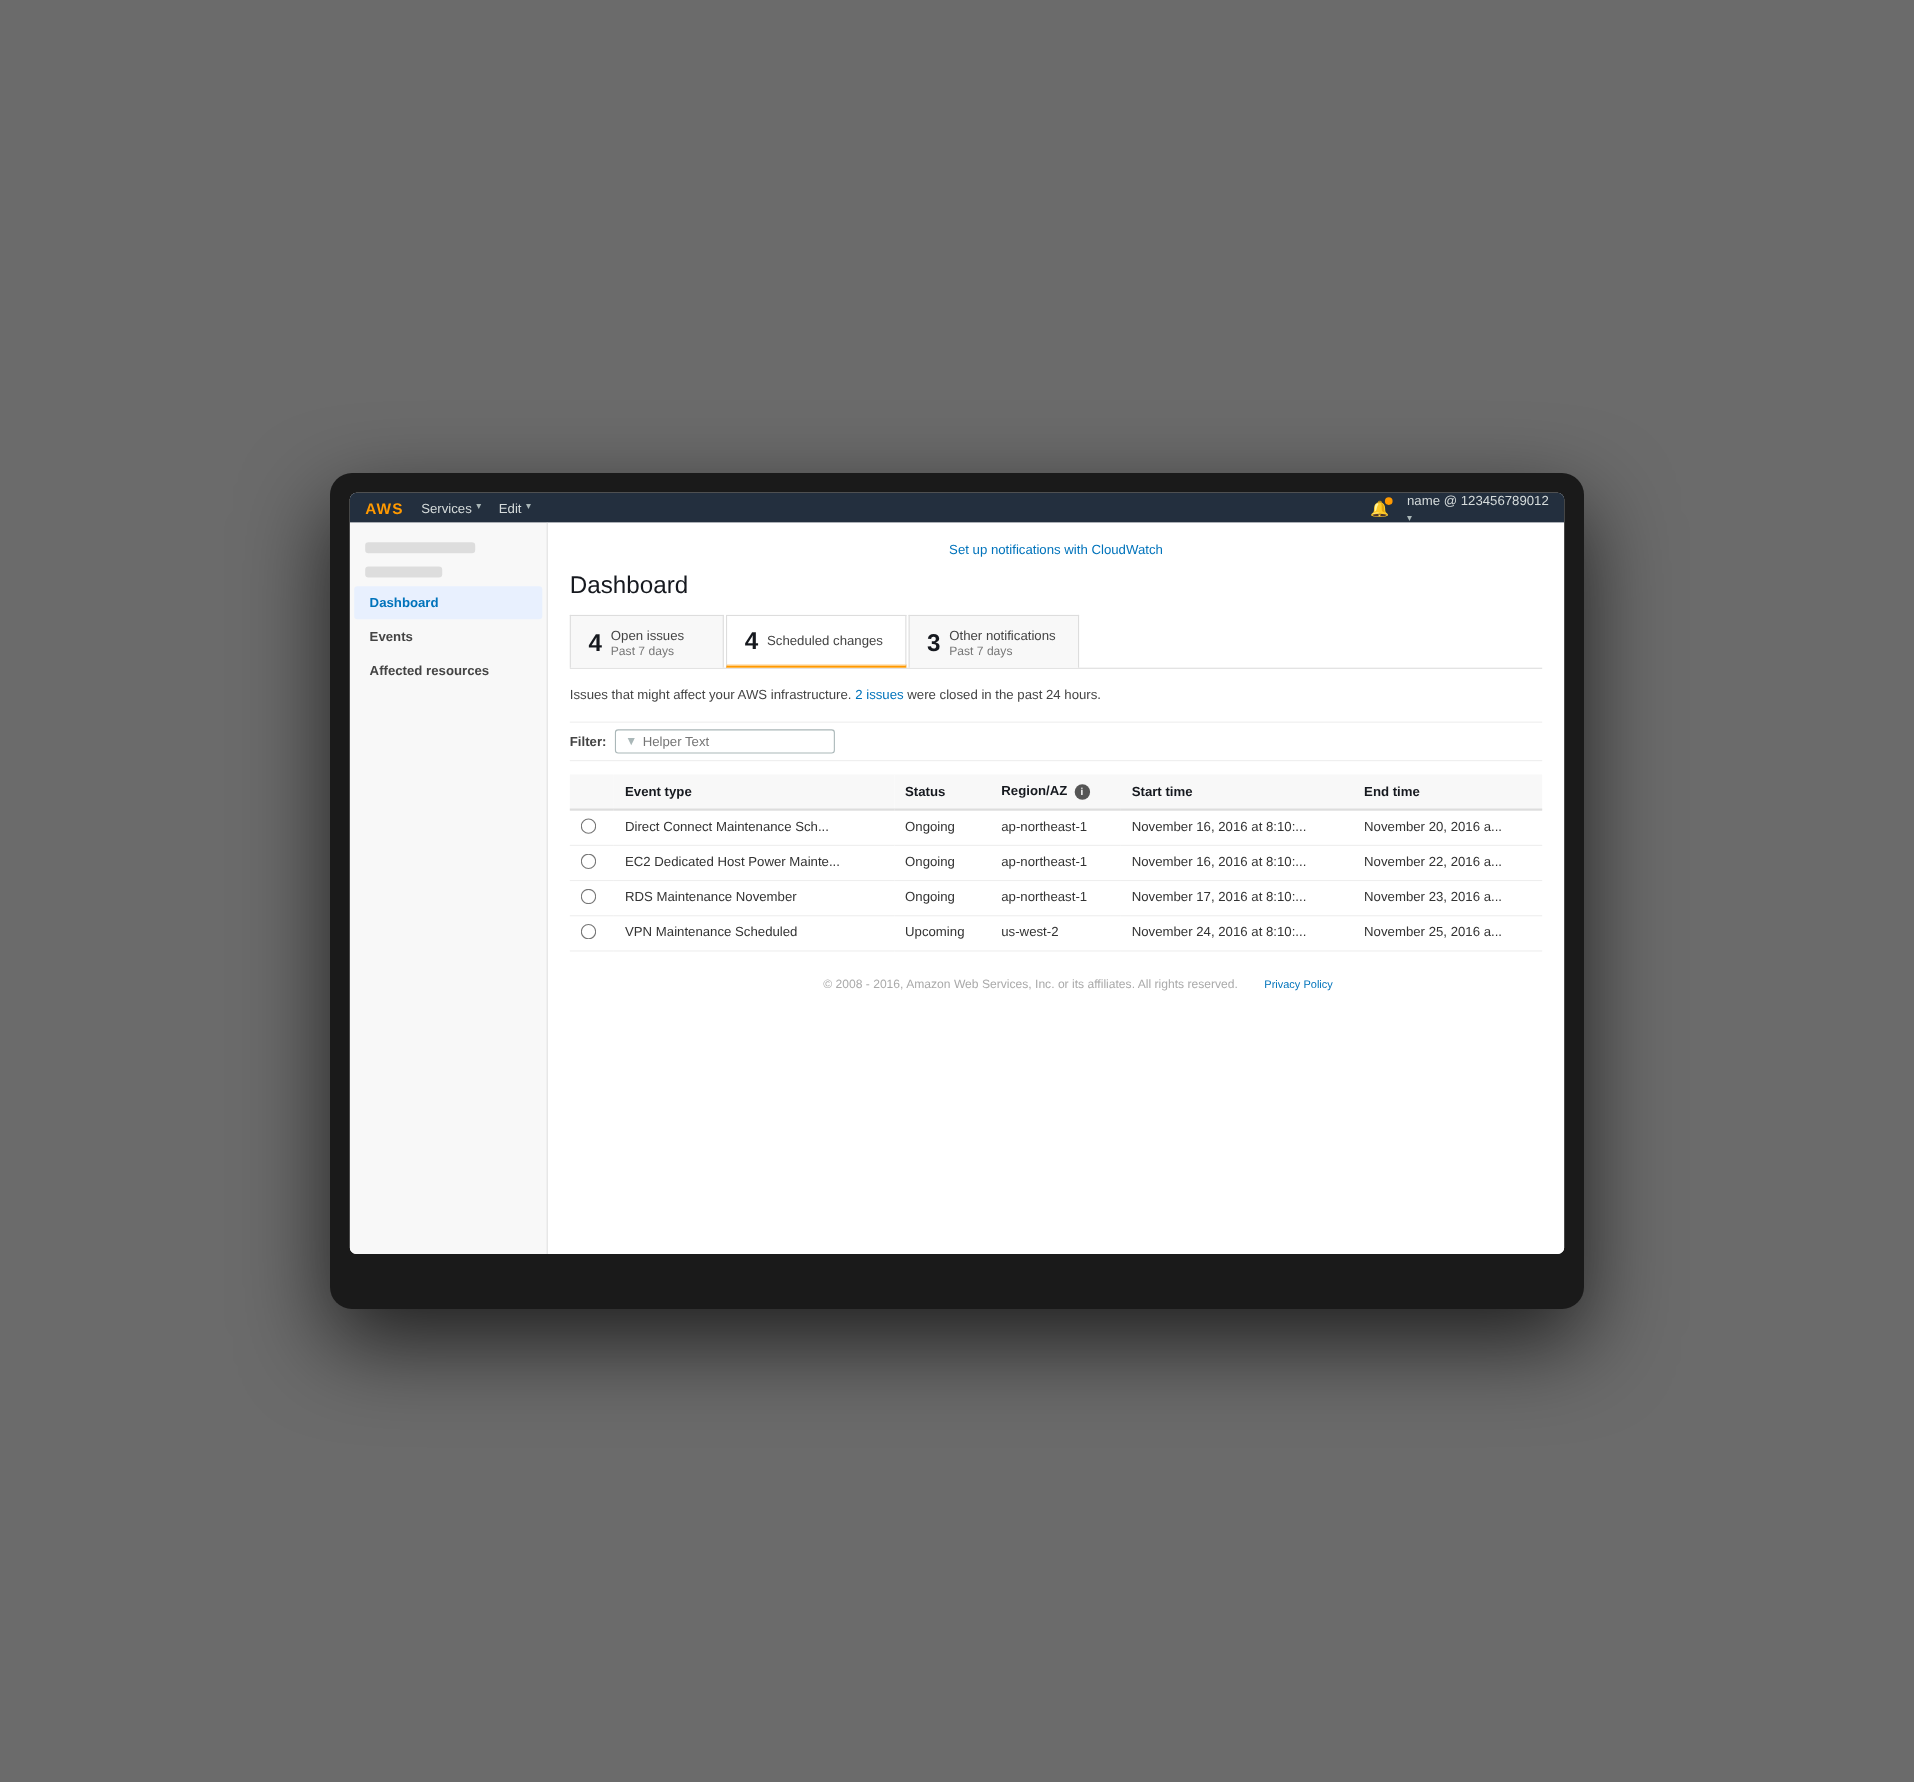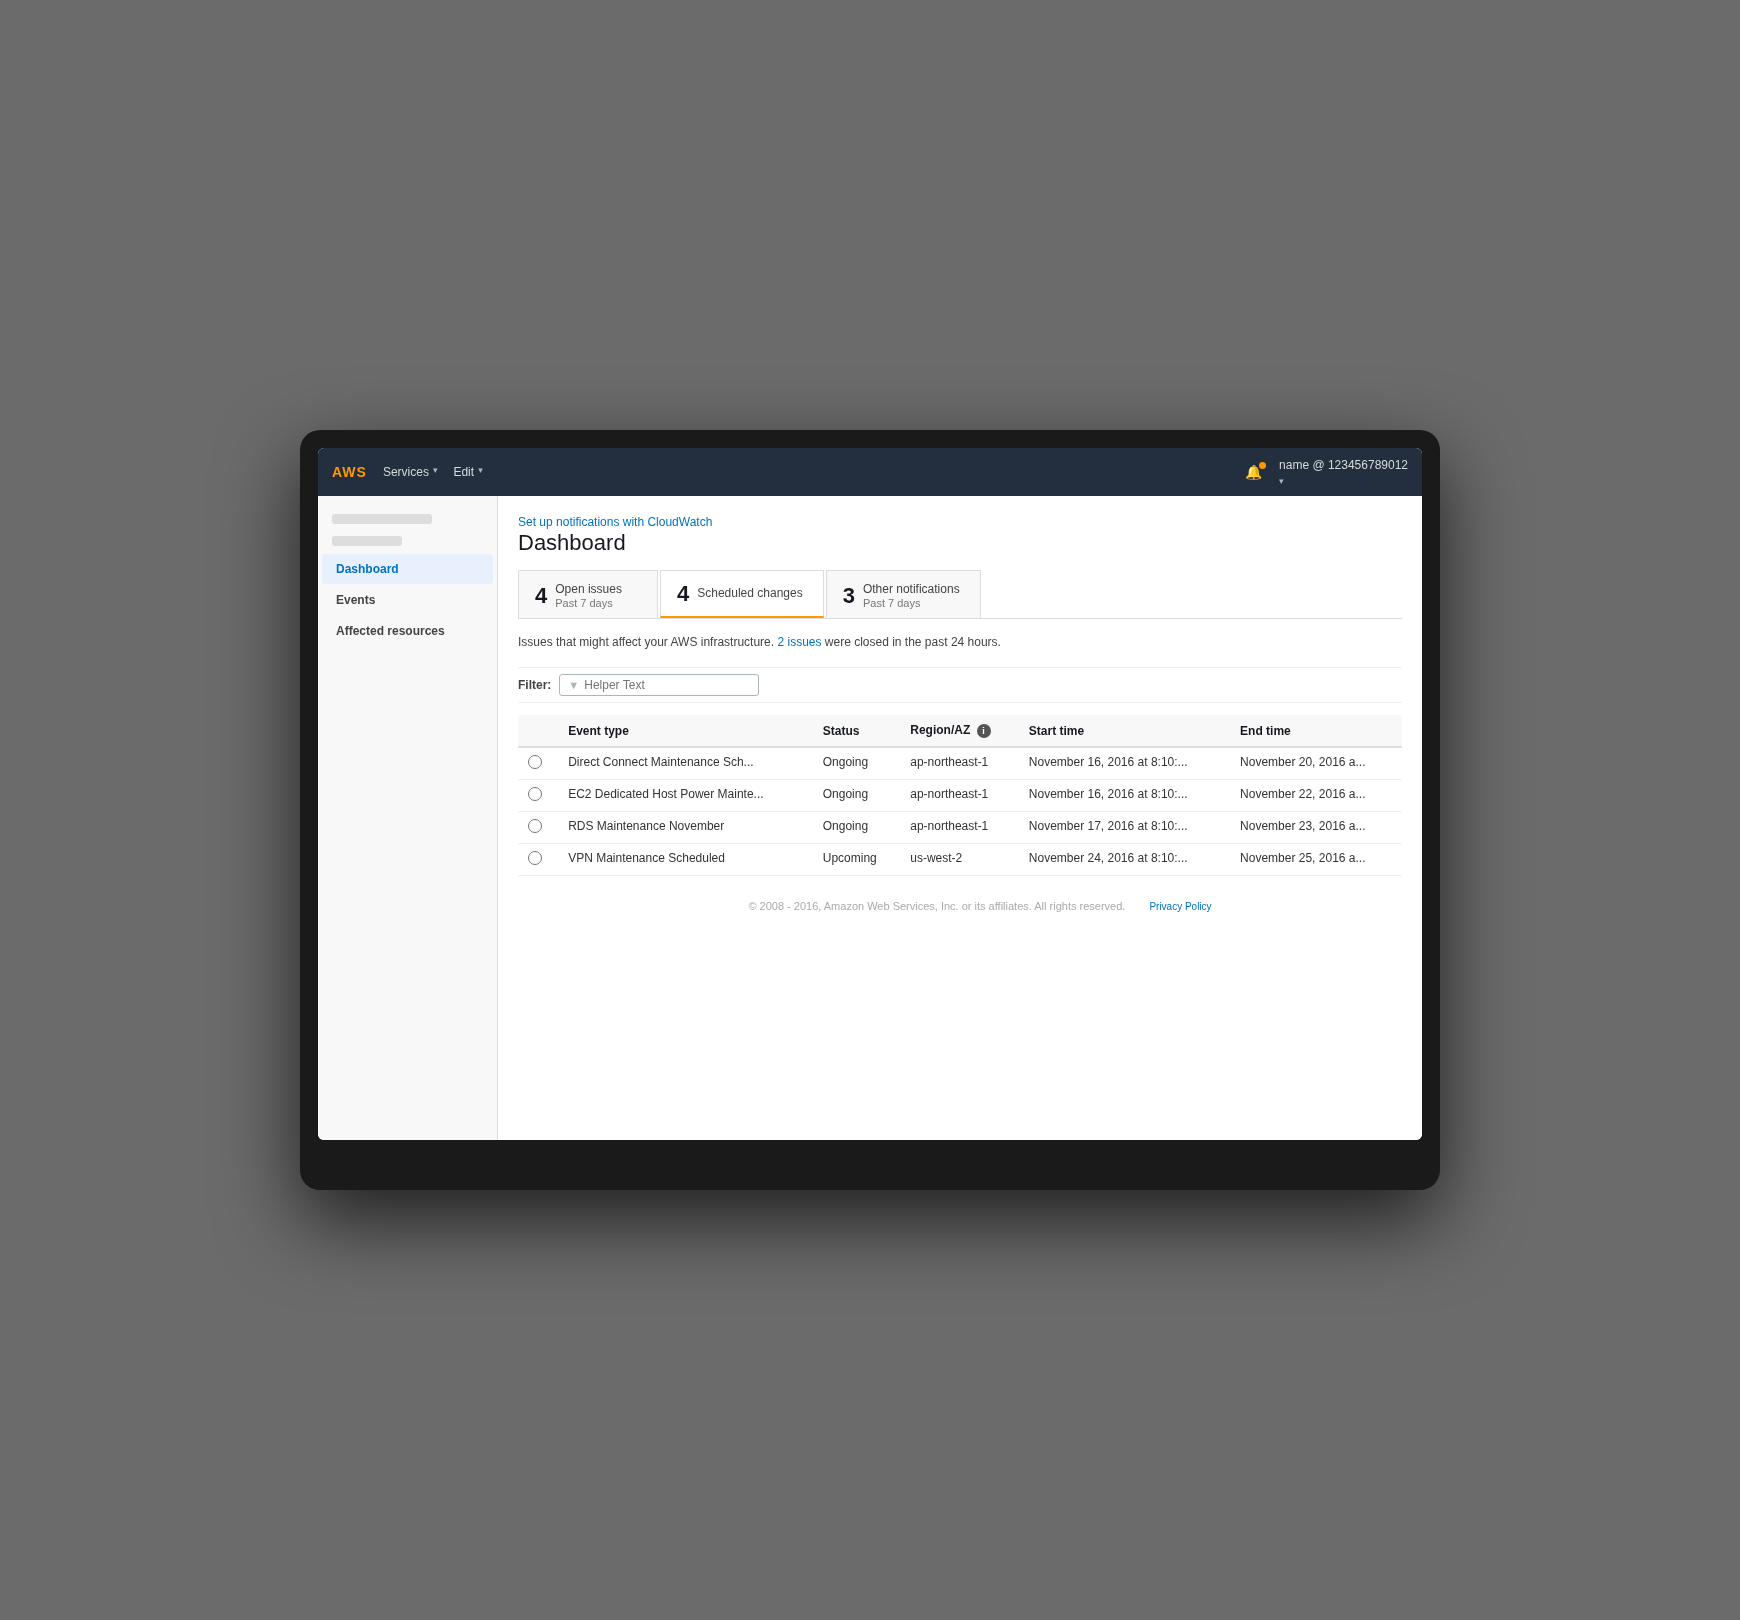--- a/index.html
+++ b/index.html
@@ -28,21 +28,21 @@
       background: #fff;
       border-radius: 6px;
       overflow: hidden;
       display: flex;
       flex-direction: column;
     }
 
     
     .top-nav {
       background: #232f3e;
-      height: 48px;
+      height: 27px;
       display: flex;
       align-items: center;
       justify-content: space-between;
       padding: 0 14px;
       flex-shrink: 0;
     }
 
     .top-nav-left {
       display: flex;
       align-items: center;
@@ -139,21 +139,22 @@
 
     
     .dashboard-area {
       flex: 1;
       overflow: auto;
       padding: 16px 20px;
       background: #fff;
     }
 
     .notification-banner {
-      text-align: left;
+      text-align: center;
+      margin-bottom: 10px;
     }
 
     .notification-banner a {
       color: #0073bb;
       font-size: 12px;
       text-decoration: none;
     }
 
     .page-title {
       font-size: 22px;

